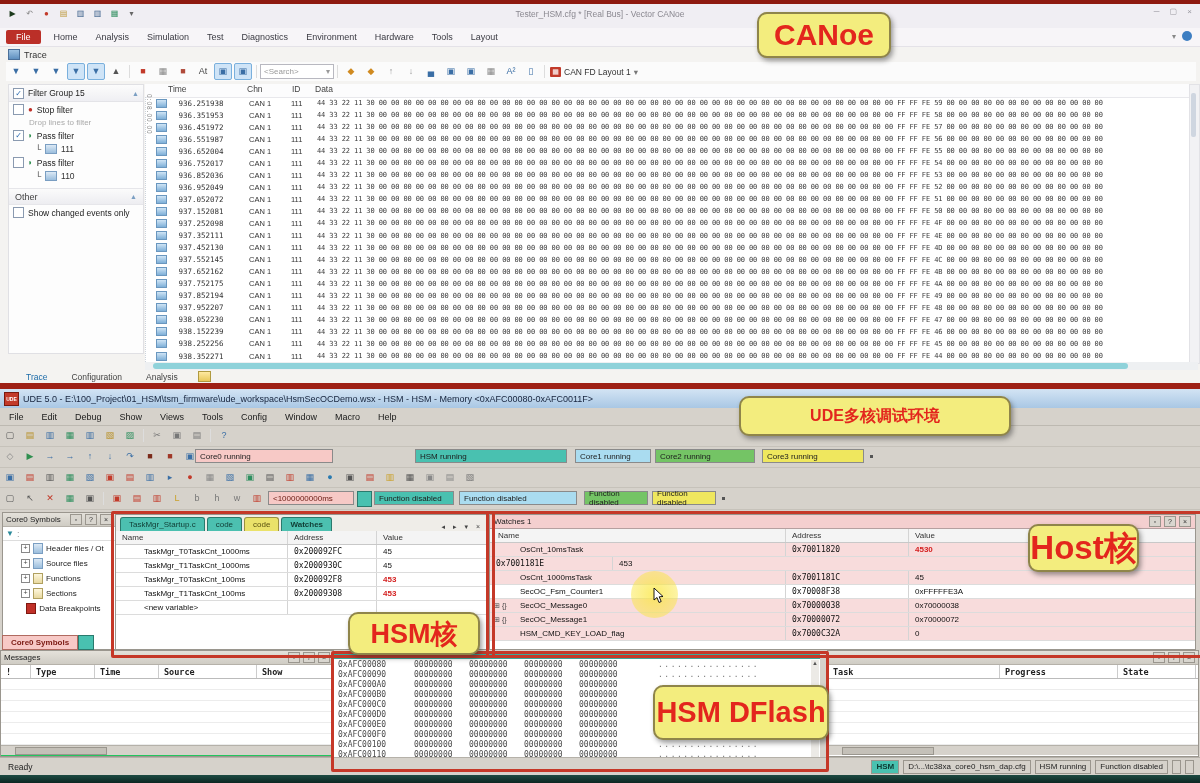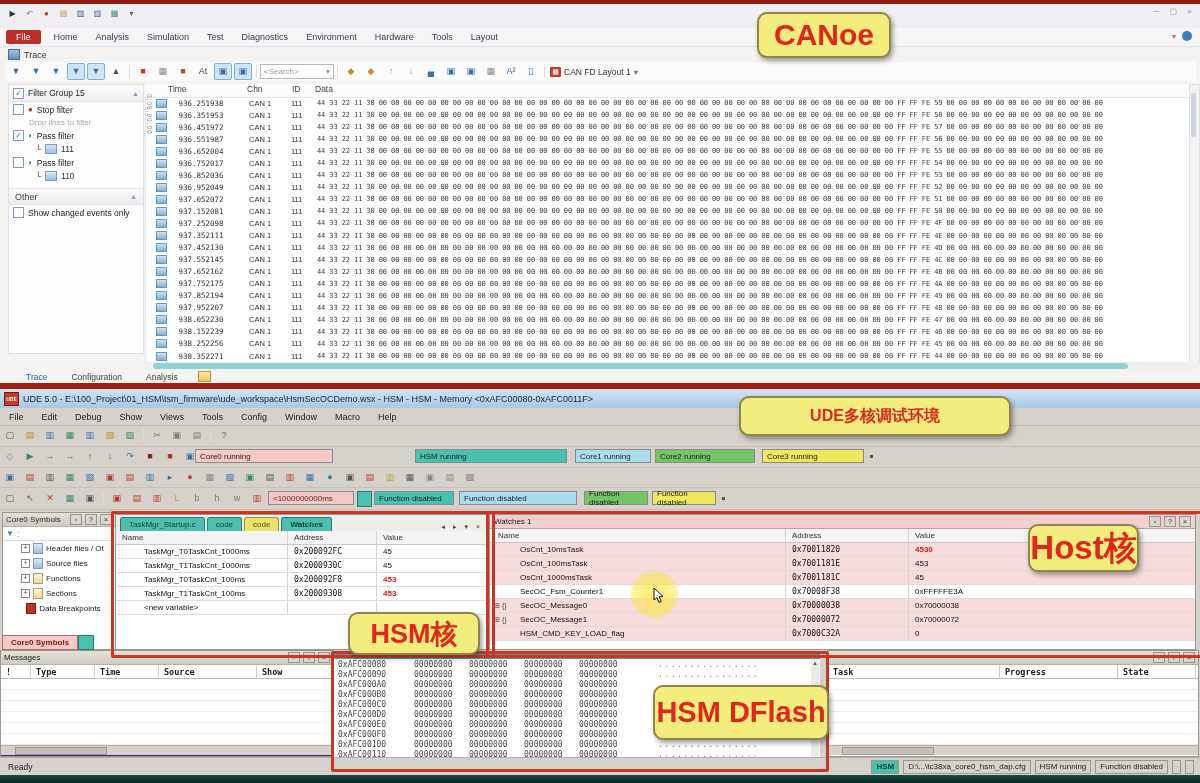--- a/index.html
+++ b/index.html
@@ -138,21 +138,21 @@
   .hsm-addr{width:89px;padding-left:6px;}
   .hsm-val{flex:1;padding-left:6px;border-right:none;}
   #host-watch{position:absolute;left:489px;top:125px;width:705px;height:134px;background:#fff;border:1px solid #9a968e;}
   .host-title{height:13px;background:#f4cfcf;display:flex;align-items:center;padding:0 4px;font-size:8px;color:#222;border-bottom:1px solid #b5a0a0;}
   .host-name{width:296px;padding-left:30px;position:relative;}
   .host-addr{width:123px;padding-left:6px;}
   .host-val{flex:1;padding-left:6px;border-right:none;}
   .expander{position:absolute;left:4px;display:inline-flex;align-items:center;gap:2px;color:#444;font-size:7px;}
 
   
-  #messages{position:absolute;left:0px;top:261px;width:332px;height:105px;background:#4c1d95;border:1px solid #9a968e;}
+  #messages{position:absolute;left:0px;top:261px;width:332px;height:105px;background:#22c55e;border:1px solid #9a968e;}
   .grid-hdr{display:flex;height:13px;border-bottom:1px solid #bbb;font-family:"DejaVu Sans Mono",monospace;
             font-weight:bold;font-size:8.5px;color:#222;align-items:center;background:#fff;}
   .gcell{border-right:1px solid #ccc;height:100%;display:flex;align-items:center;padding-left:5px;box-sizing:border-box;}
   .grid-lines{position:relative;background:repeating-linear-gradient(#fff,#fff 10px,#ececec 10px,#ececec 11px);}
   .hscroll2{height:9px;background:#d6d2cb;border-top:1px solid #b5b1a9;position:relative;}
   .hthumb2{position:absolute;left:14px;top:1px;height:6px;width:90px;background:#c4c0b8;border:1px solid #9a968e;}
 
   #memory{position:absolute;left:334px;top:265px;width:486px;height:108px;background:#fff;}
   .mem-strip{height:5px;background:#3aa99a;}
   .mem-row{display:flex;height:10px;align-items:center;font-family:"DejaVu Sans Mono",monospace;font-size:8px;color:#4a4a4a;white-space:nowrap;}
@@ -200,20 +200,21 @@
     <div id="qicons">
         <span class="icn small" style="color: rgb(28, 58, 28);">▶</span>
         <span class="icn small" style="color: rgb(138, 138, 138);">↶</span>
         <span class="icn small" style="color: rgb(194, 58, 42);">●</span>
         <span class="icn small" style="color: rgb(184, 145, 42);">▤</span>
         <span class="icn small" style="color: rgb(58, 95, 138);">▥</span>
         <span class="icn small" style="color: rgb(58, 95, 138);">▥</span>
         <span class="icn small" style="color: rgb(47, 143, 95);">▦</span>
         <span class="icn small" style="color: rgb(102, 102, 102);">▾</span>
       </div>
+    <div class="c-title">Tester_HSM.cfg * [Real Bus] - Vector CANoe</div>
     <div class="c-winctl">─ ▢ ×</div>
   </div>
 
   <div class="c-ribbon">
     <div id="ribbon-tabs">
         <span class="rtab rtab-file">File</span>
         <span class="rtab">Home</span>
         <span class="rtab">Analysis</span>
         <span class="rtab">Simulation</span>
         <span class="rtab">Test</span>
@@ -696,21 +697,20 @@
       <span class="wcell host-addr">Address</span>
       <span class="wcell host-val">Value</span>
     </div>
     <div id="host-rows">
         <div class="wrow pink">
           <span class="wcell host-name">OsCnt_10msTask</span>
           <span class="wcell host-addr mono">0x70011820</span>
           <span class="wcell host-val red-val">4530</span>
         </div>
         <div class="wrow pink">
-          <span class="wcell host-name">OsCnt_100msTask</span>
           <span class="wcell host-addr mono">0x7001181E</span>
           <span class="wcell host-val">453</span>
         </div>
         <div class="wrow pink">
           <span class="wcell host-name">OsCnt_1000msTask</span>
           <span class="wcell host-addr mono">0x7001181C</span>
           <span class="wcell host-val">45</span>
         </div>
         <div class="wrow">
           <span class="wcell host-name">SecOC_Fsm_Counter1</span>

